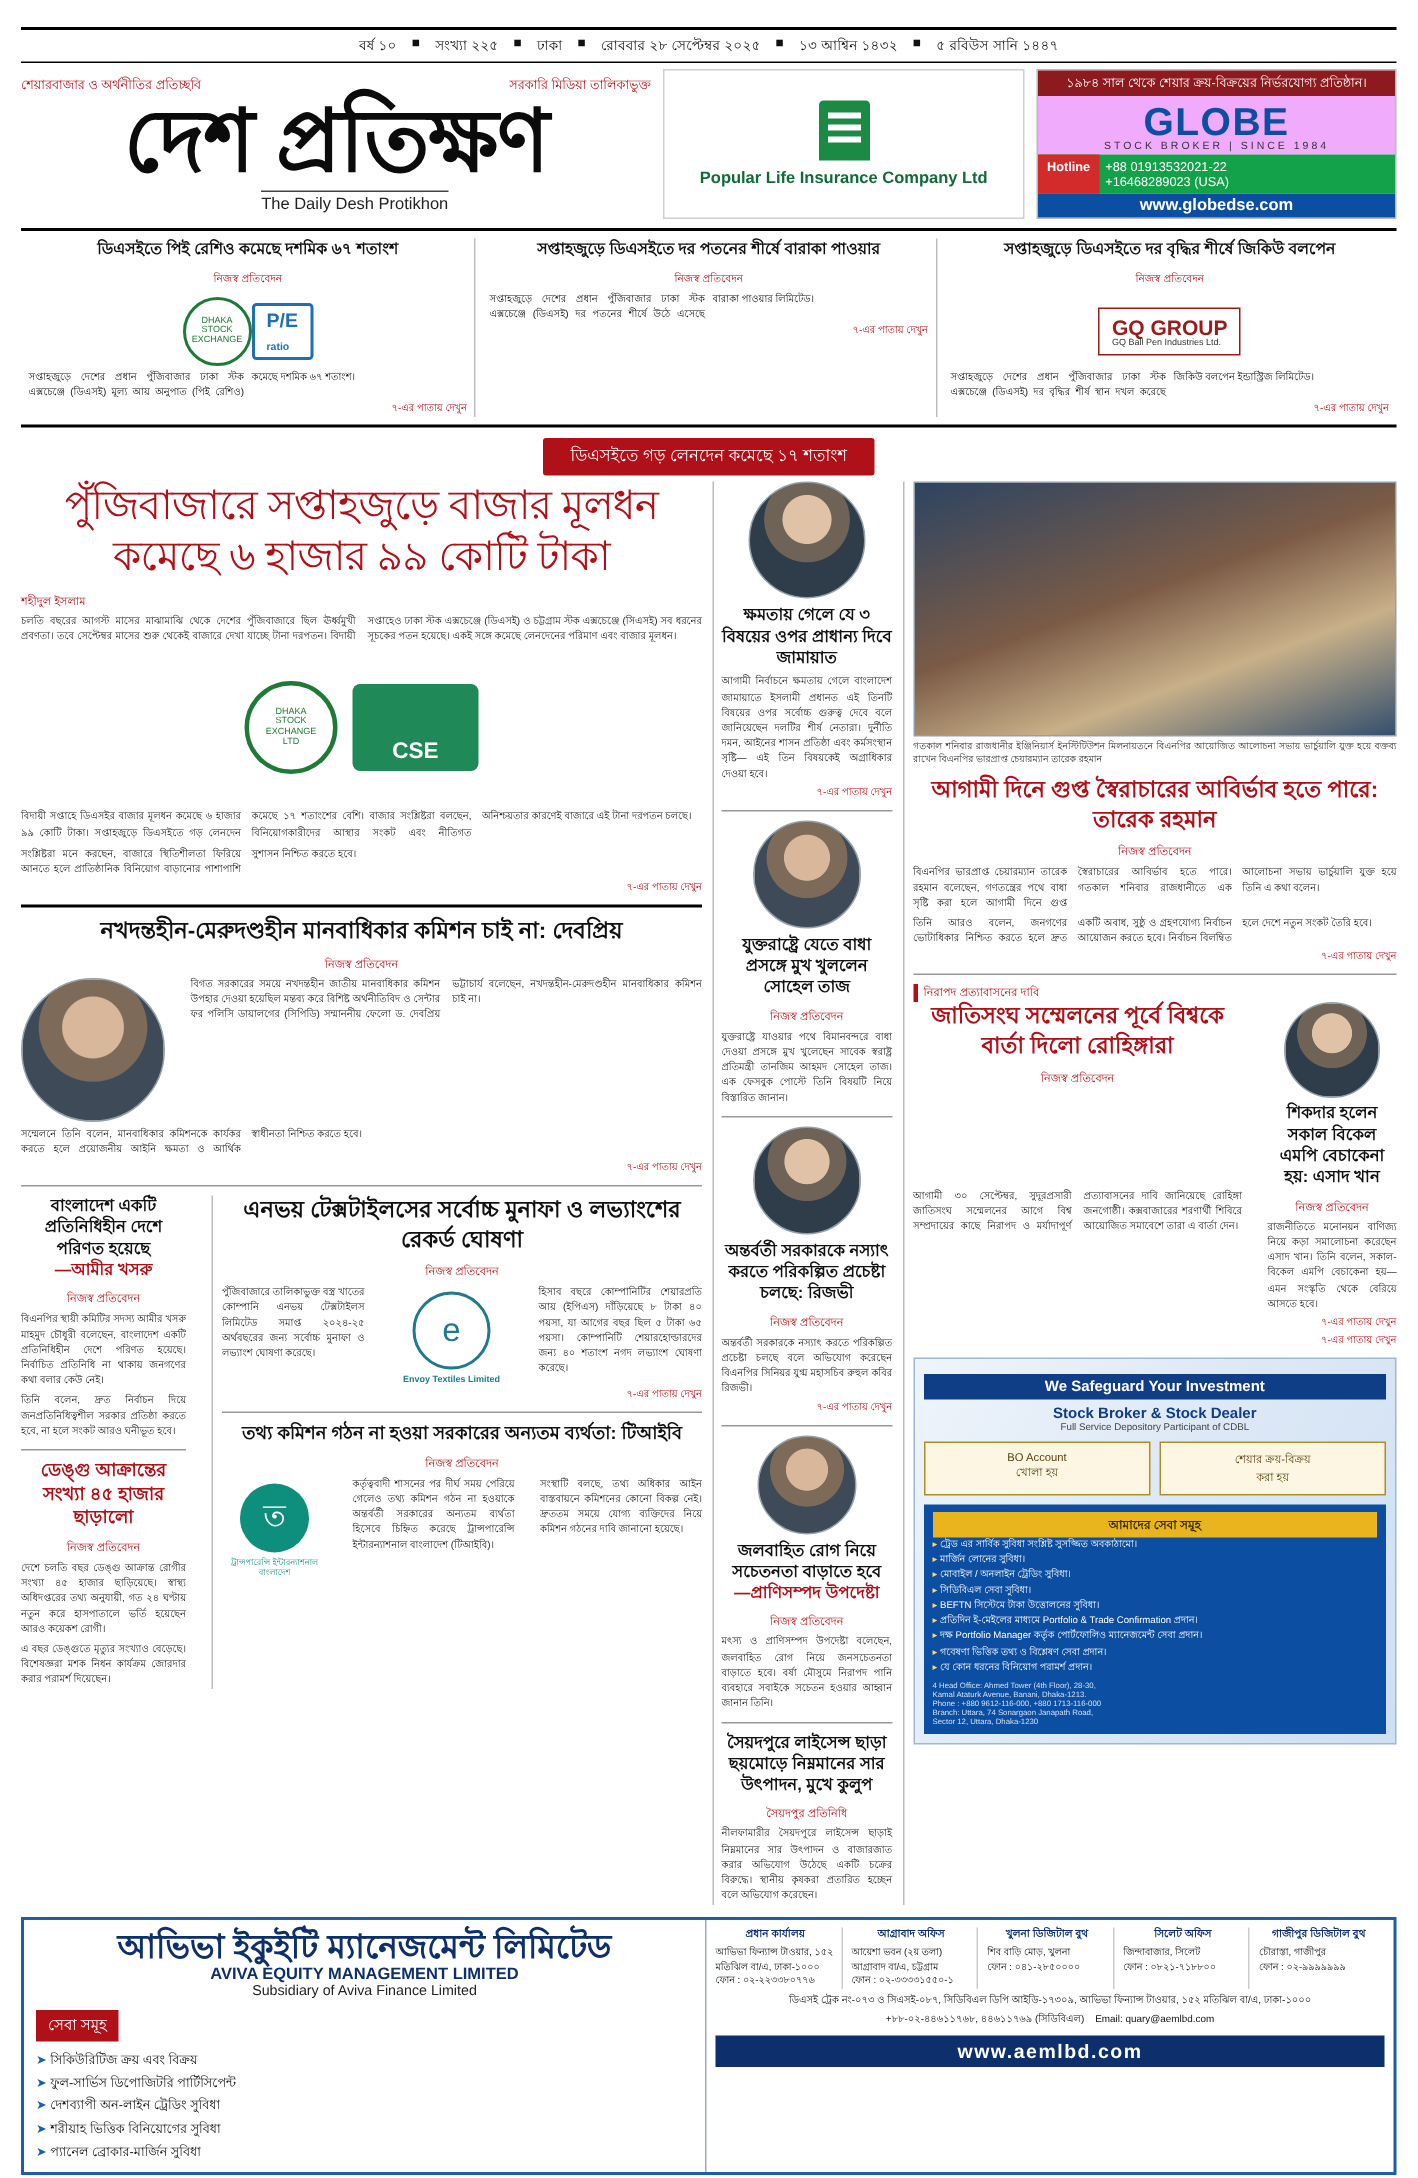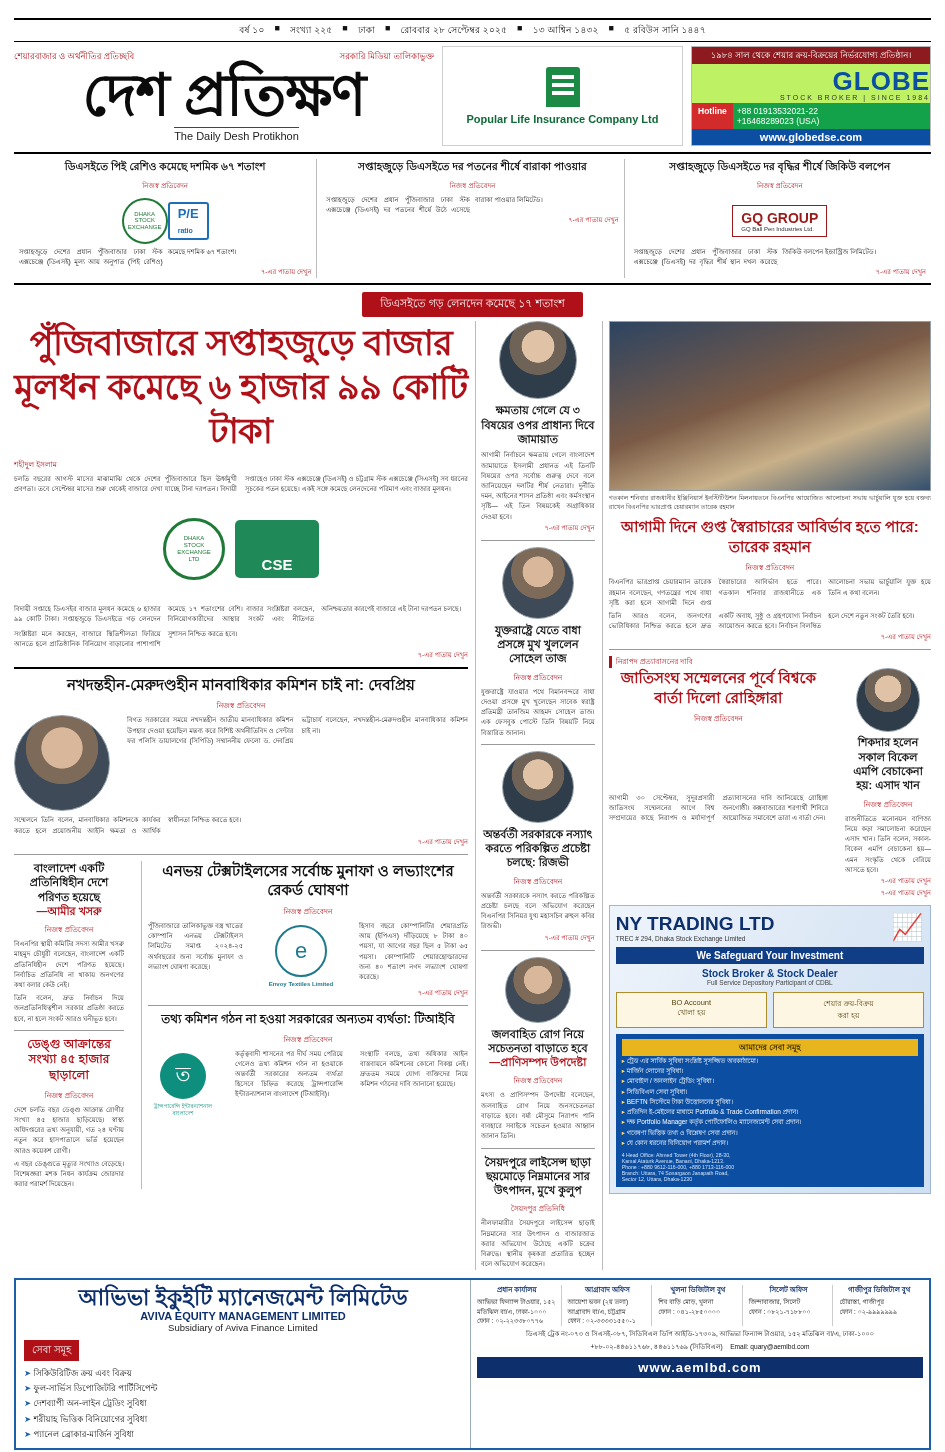--- a/index.html
+++ b/index.html
@@ -29,21 +29,21 @@
     font-size: 58px; font-weight: bold; color:#0b0b0b; line-height:1;
     letter-spacing: -1px;
   }
   .mh-sub { font-size: 11px; color:#222; margin-top:3px; border-top:1px solid #444; display:inline-block; padding-top:2px;margin-left:25px;}
   .mh-mid { flex:1; border:1px solid #cfcfcf; display:flex; flex-direction:column; align-items:center; justify-content:center; background:#fff; }
   .mh-mid .pl-logo { width:34px; height:40px; background:#1a8a45; border-radius:3px 3px 0 0; position:relative; }
   .mh-mid .pl-logo:after{content:"";position:absolute;left:6px;top:8px;width:22px;height:4px;background:#fff;box-shadow:0 8px 0 #fff,0 16px 0 #fff;}
   .mh-mid .pl-name { font-size:11px; font-weight:bold; color:#106b38; margin-top:6px; }
   .mh-right { width: 240px; border:1px solid #b9b9b9; display:flex; flex-direction:column; }
   .gl-top { background:#8d1a1f; color:#fff; font-size:8.5px; text-align:center; padding:3px 2px; line-height:1.35; }
-  .gl-mid { background:#bef264; text-align:right; padding:4px 0 2px; }
+  .gl-mid { background:#f0abfc; text-align:center; padding:4px 0 2px; }
   .gl-name { font-size:26px; font-weight:bold; color:#0b4ea2; letter-spacing:1px; line-height:1;}
   .gl-small { font-size:7px; color:#333; letter-spacing:2px; }
   .gl-hot { background:#13a24a; color:#fff; font-size:8.5px; display:flex; }
   .gl-hot .lbl { background:#d32b2b; padding:3px 6px; font-weight:bold;}
   .gl-hot .num { padding:3px 4px; }
   .gl-url { background:#0b4ea2; color:#fff; font-size:11px; text-align:center; padding:2px; font-weight:bold;}
 
   
   .promorow { display:flex; gap:4px; margin-top:6px; border-top:2px solid #000; border-bottom:2px solid #000; padding:5px 0; }
   .promo { flex:1; border-right:1px solid #bbb; padding:0 5px; }
@@ -62,21 +62,21 @@
   
   .ribbon { text-align:center; margin:7px 0 4px; }
   .ribbon span { background:#b01018; color:#fff; font-size:11px; padding:3px 18px; display:inline-block; border-radius:2px;}
 
   
   .main { display:flex; gap:7px; }
   .col-left { width: 455px; }
   .col-mid  { width: 120px; }
   .col-right{ width: 330px; }
 
-  .lead-head { font-size:35px; font-weight:bold; color:#b01018; line-height:1.25; text-align:center; letter-spacing:-.5px; }
+  .lead-head { font-size:27px; font-weight:normal; color:#b01018; line-height:1.25; text-align:center; letter-spacing:-.5px; }
   .byline { font-size:7.5px; color:#b01018; margin:6px 0 3px; }
   .bodytext { font-size:6.6px; line-height:1.55; text-align:justify; color:#222; }
   .cols2 { column-count:2; column-gap:8px; }
   .cols3 { column-count:3; column-gap:7px; }
   .more { color:#b01018; font-size:6.6px; text-align:right; }
 
   .logos-row { display:flex; gap:10px; justify-content:center; align-items:center; margin:24px 0; }
   .dse-seal{width:62px;height:62px;border-radius:50%;border:3px solid #1f7a37;display:flex;align-items:center;justify-content:center;color:#1f7a37;font-size:6px;text-align:center;line-height:1.15;}
   .cse-box{width:84px;height:58px;background:#1f8a57;border-radius:5px;display:flex;align-items:flex-end;justify-content:center;color:#fff;font-size:15px;font-weight:bold;padding-bottom:5px;}
 
@@ -350,27 +350,20 @@
         <div class="bodytext cols2" style="flex:1">আগামী ৩০ সেপ্টেম্বর, সুদূরপ্রসারী জাতিসংঘ সম্মেলনের আগে বিশ্ব সম্প্রদায়ের কাছে নিরাপদ ও মর্যাদাপূর্ণ প্রত্যাবাসনের দাবি জানিয়েছে রোহিঙ্গা জনগোষ্ঠী। কক্সবাজারের শরণার্থী শিবিরে আয়োজিত সমাবেশে তারা এ বার্তা দেন।</div>
         <div style="width:86px;flex:none">
           <div class="byline" style="text-align:center">নিজস্ব প্রতিবেদন</div>
           <div class="bodytext">রাজনীতিতে মনোনয়ন বাণিজ্য নিয়ে কড়া সমালোচনা করেছেন এসাদ খান। তিনি বলেন, সকাল-বিকেল এমপি বেচাকেনা হয়— এমন সংস্কৃতি থেকে বেরিয়ে আসতে হবে।</div>
           <div class="more">৭-এর পাতায় দেখুন</div>
         </div>
       </div>
       <div class="more">৭-এর পাতায় দেখুন</div>
 
       <div class="nyad" style="margin-top:6px">
-        <div style="display:flex;align-items:center;gap:6px">
-          <div style="flex:1">
-            <h3>NY TRADING LTD</h3>
-            <div class="sub">TREC # 294, Dhaka Stock Exchange Limited</div>
-          </div>
-          <div style="color:#1a5fa8;font-size:26px;">📈</div>
-        </div>
         <div class="tag">We Safeguard Your Investment</div>
         <div class="tag2">Stock Broker &amp; Stock Dealer</div>
         <div class="tag3">Full Service Depository Participant of CDBL</div>
         <div class="btns">
           <div class="btn" style="white-space:pre-line">BO Account
 খোলা হয়</div>
           <div class="btn" style="white-space:pre-line">শেয়ার ক্রয়-বিক্রয়
 করা হয়</div>
         </div>
         <div class="svcbox">

